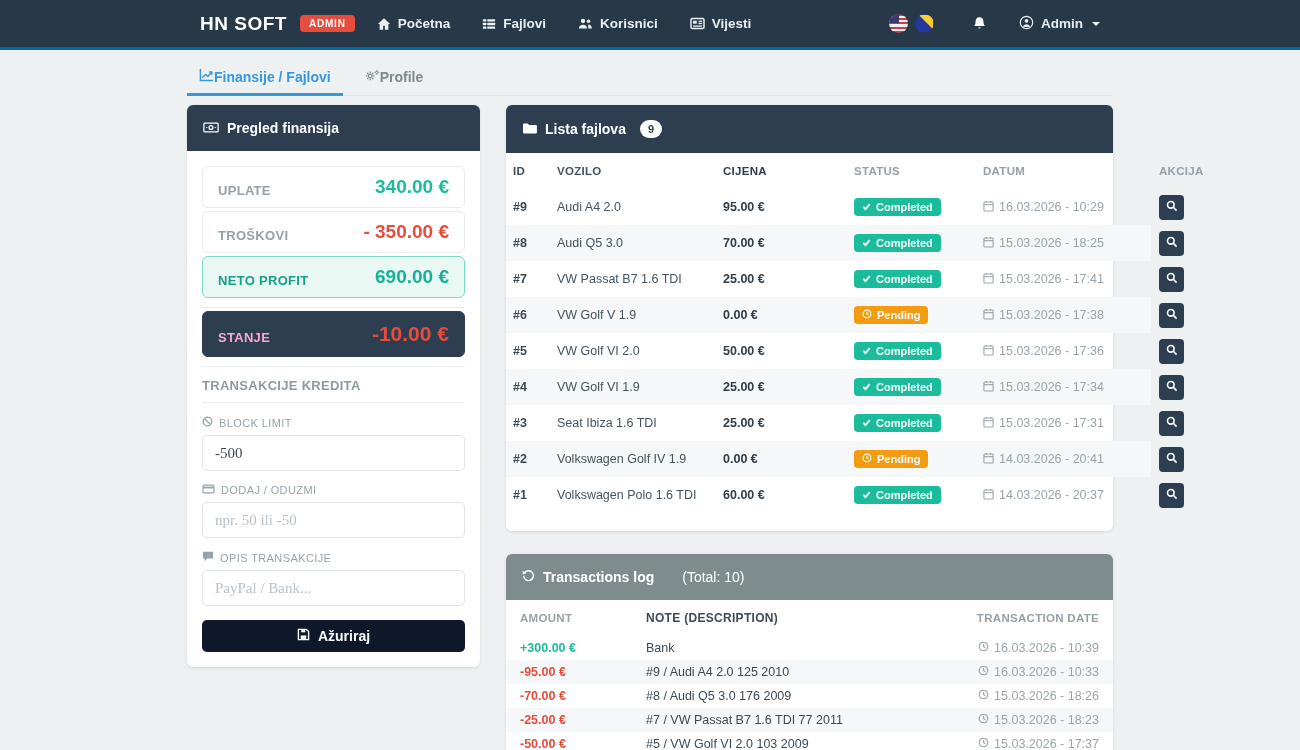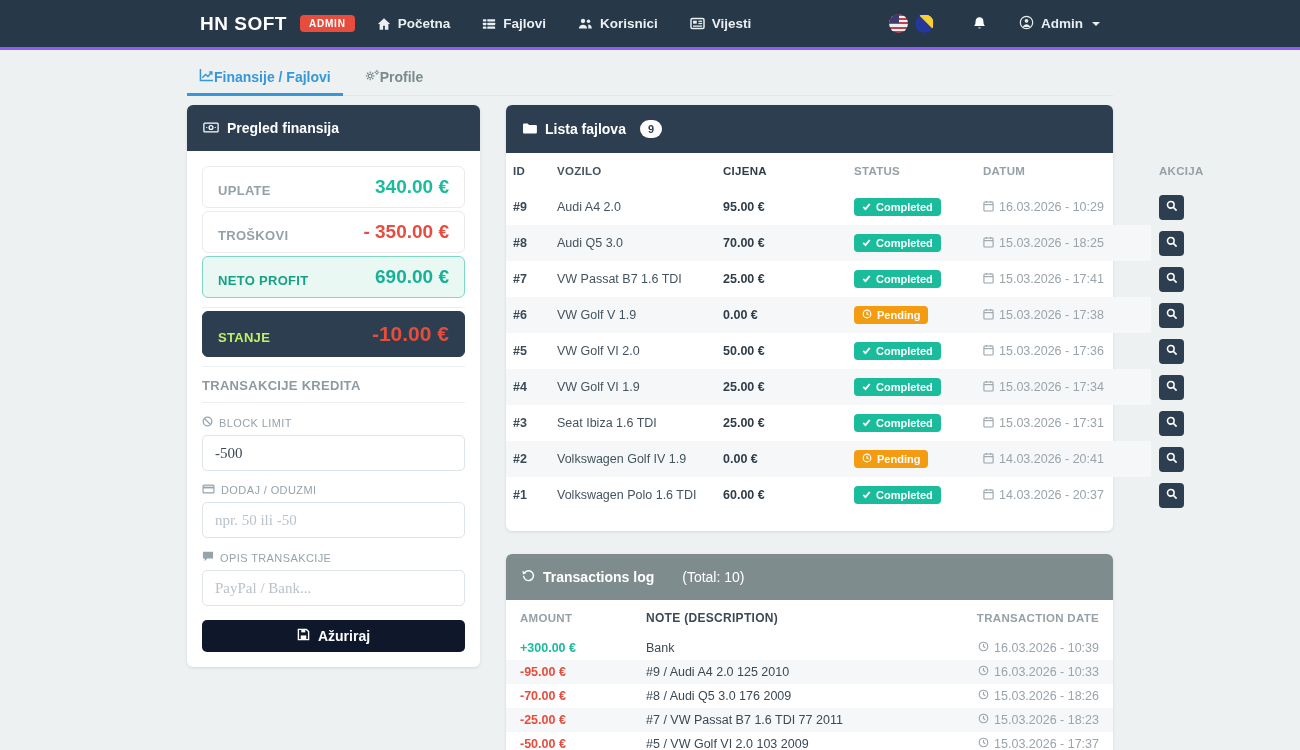--- a/index.html
+++ b/index.html
@@ -1,21 +1,21 @@
 <!DOCTYPE html>
 <html><head>
 <meta charset="utf-8">
 <style>
   html,body{margin:0;padding:0}
   body{width:1300px;height:750px;overflow:hidden;background:#eef1f2;
        font-family:"Liberation Sans",sans-serif;color:#34495e}
   .container{width:926px;margin:0 auto}
 
   
-  .navbar{height:47px;background:#273848;border-bottom:3px solid #8b5cf6}
+  .navbar{height:47px;background:#273848;border-bottom:3px solid #0369a1}
   .nav-inner{display:flex;align-items:center;height:47px;padding:0 200px}
   .brand{display:flex;align-items:center;gap:13px;cursor:pointer}
   .brand-text{color:#fff;font-size:19px;font-weight:800;letter-spacing:.5px}
   .brand-badge{background:#e74c3c;color:#fff;font-size:10px;font-weight:700;
                letter-spacing:.8px;padding:3px 9px;border-radius:4px}
   .nav-items{display:flex;align-items:center;gap:32px;margin-left:22px}
   .nav-item{display:flex;align-items:center;gap:7px;color:#eaeff2;font-size:13.5px;
             font-weight:700;cursor:pointer}
   .nav-item svg{display:block}
   .nav-right{margin-left:auto;display:flex;align-items:center}
@@ -53,21 +53,21 @@
   .finance-body{padding:12px 15px 15px}
   .stat-box{display:flex;justify-content:space-between;align-items:flex-end;
             border:1px solid #e8ecef;border-radius:6px;padding:9px 15px;margin-top:3px}
   .stat-label{font-size:13px;font-weight:600;color:#95a1a8;letter-spacing:.3px}
   .stat-value{font-size:19px;font-weight:700;line-height:22px}
   .v-pos{color:#1abc9c}.v-neg{color:#e74c3c}
   .stat-neto{background:#e9f8f3;border-color:#7cd9c3}
   .stat-neto .stat-label{color:#16a085}
   .stat-neto .stat-value{color:#17b197}
   .stat-stanje{background:#2c3e50;border-color:#2c3e50;padding:11px 15px}
-  .stat-stanje .stat-label{color:#bef264}
+  .stat-stanje .stat-label{color:#f9a8d4}
   .stat-stanje .stat-value{font-size:21px;color:#e74c3c}
   .fin-hr{border:0;border-top:1px solid #eceff1;margin:9px 0 0}
   .section-title{margin-top:11px;font-size:13px;font-weight:700;color:#8d9aa1;letter-spacing:.3px}
   .field-label{display:flex;align-items:center;gap:6px;margin:13px 0 6px;font-size:11px;
                font-weight:400;color:#95a3ab;letter-spacing:.4px}
   .text-input{width:100%;box-sizing:border-box;height:36px;border:1.5px solid #dde4ea;
               border-radius:5px;padding:0 12px;font-size:15px;color:#3b4a56;
               font-family:Liberation Serif, serif;outline:none}
   .text-input::placeholder{color:#b9c2c9}
   .btn-update{margin-top:14px;width:100%;height:32px;background:#0f172a;border:none;

